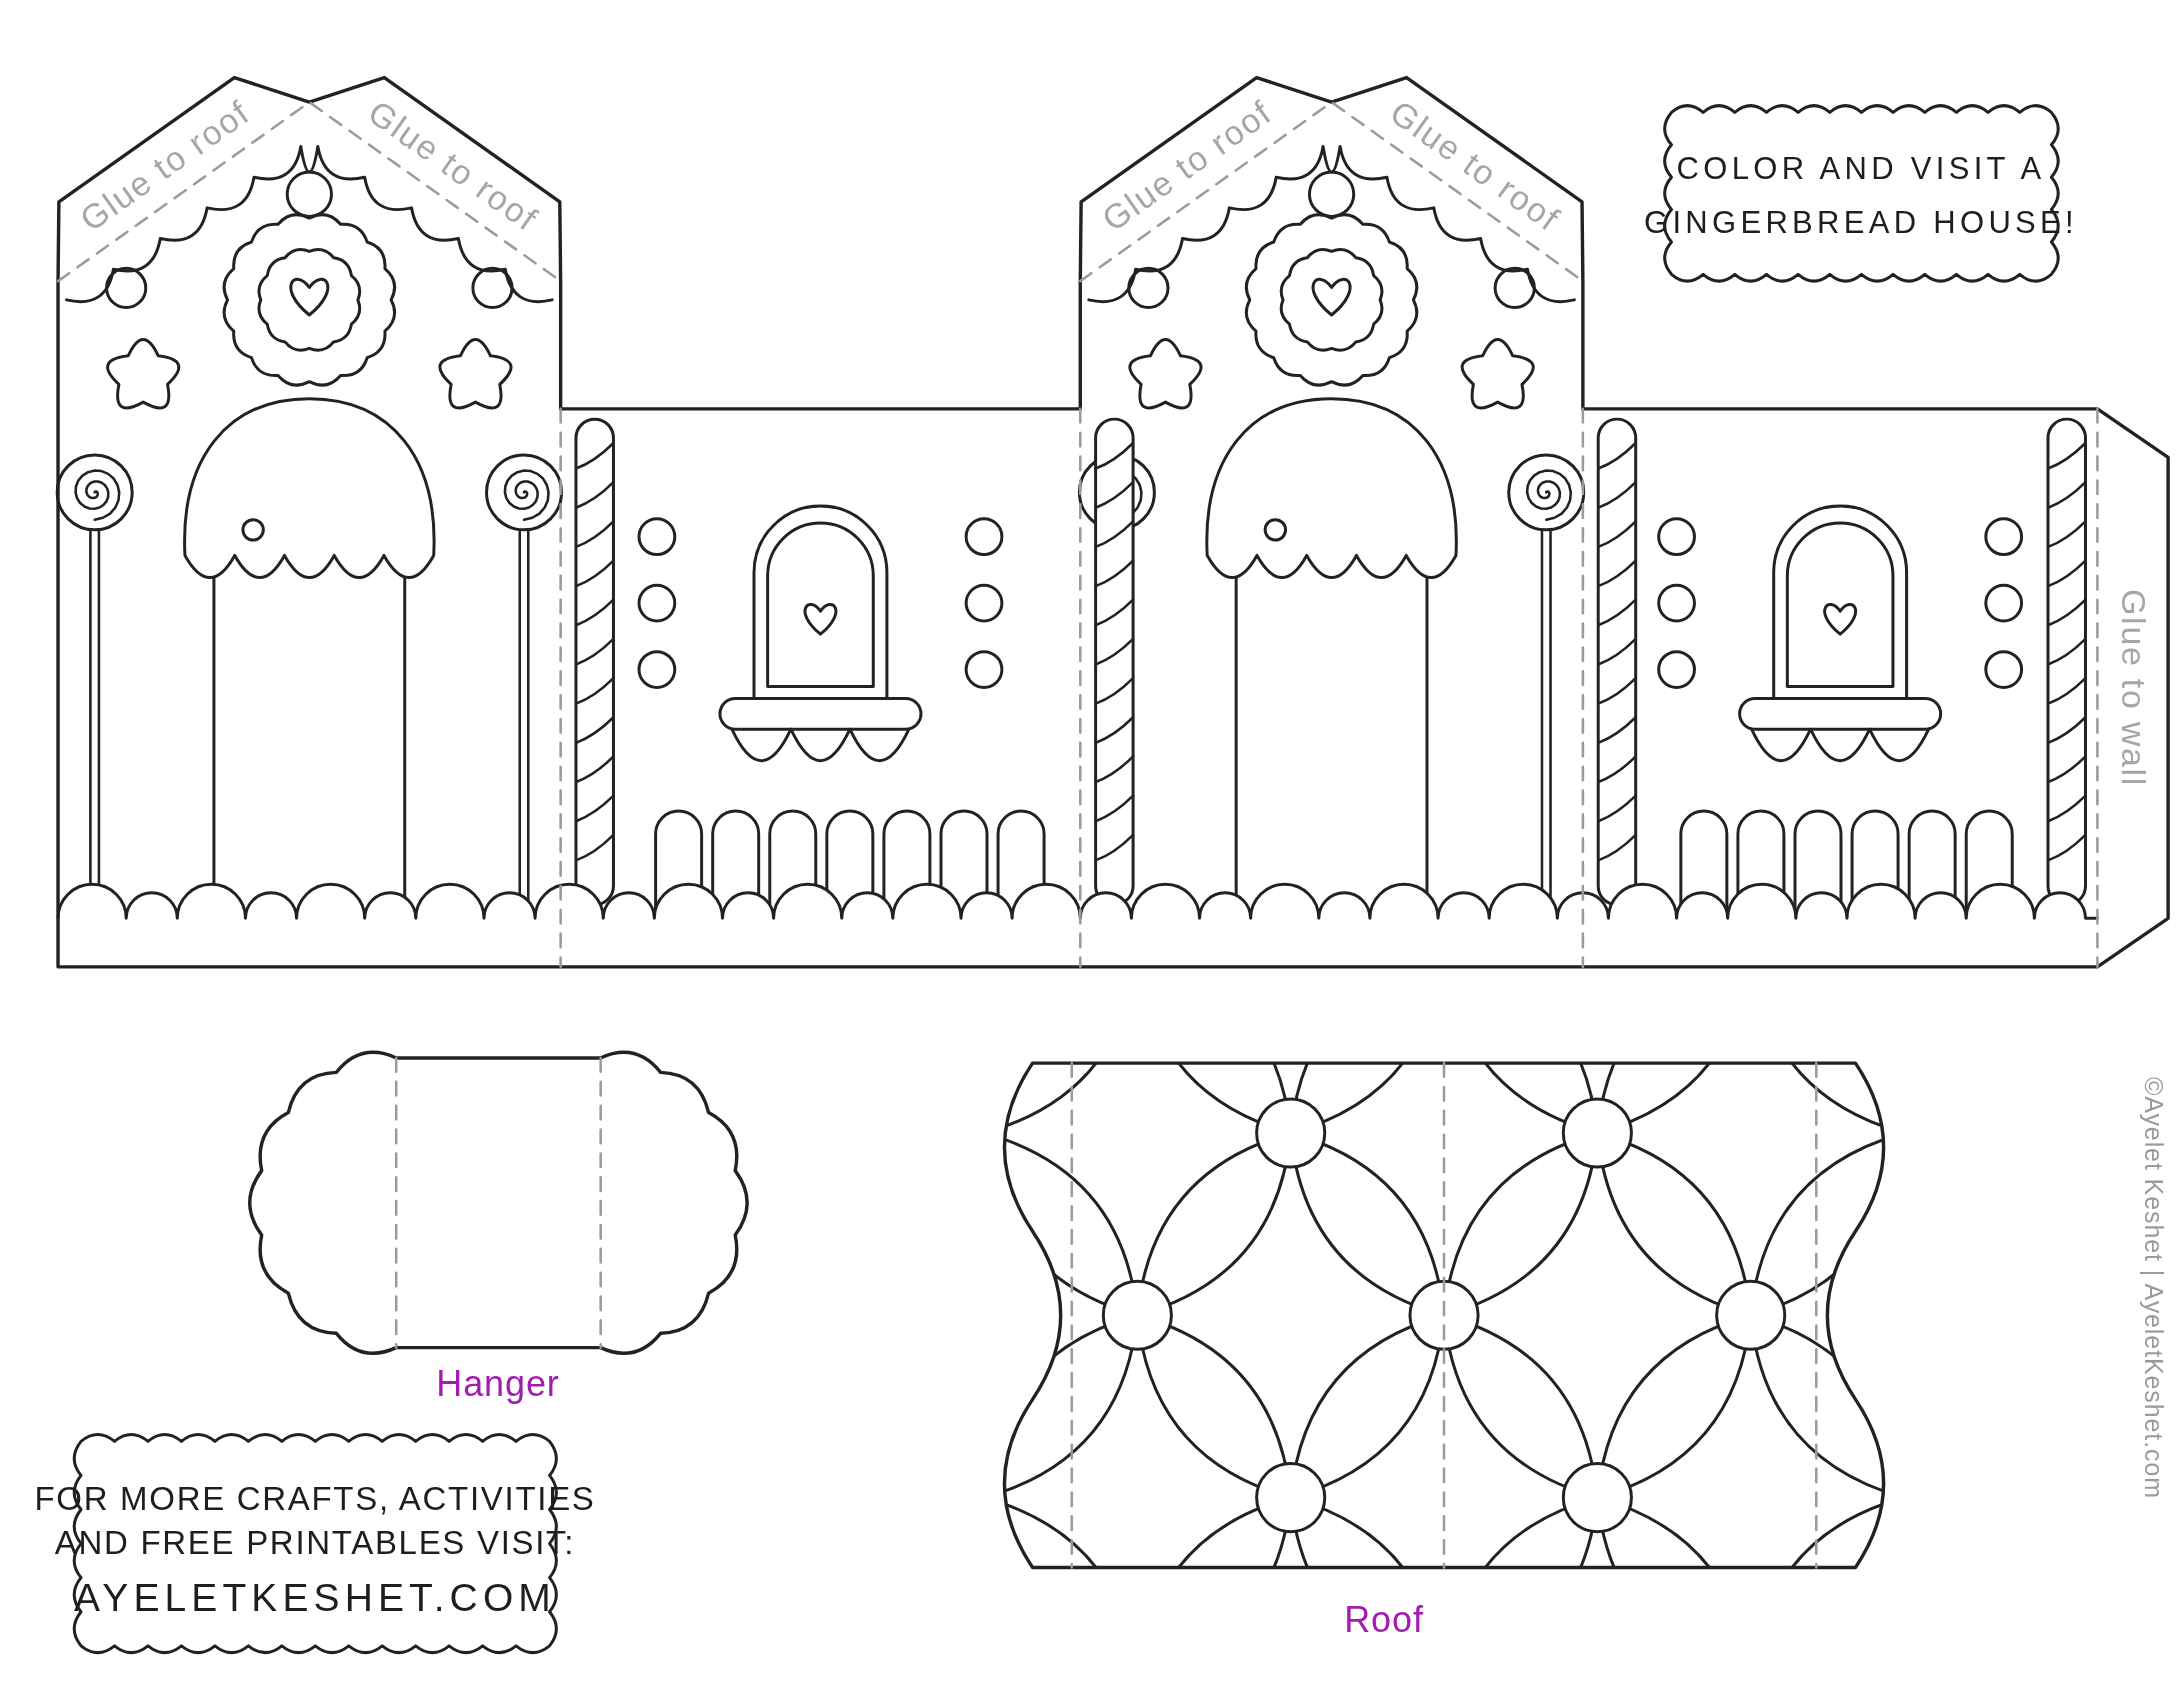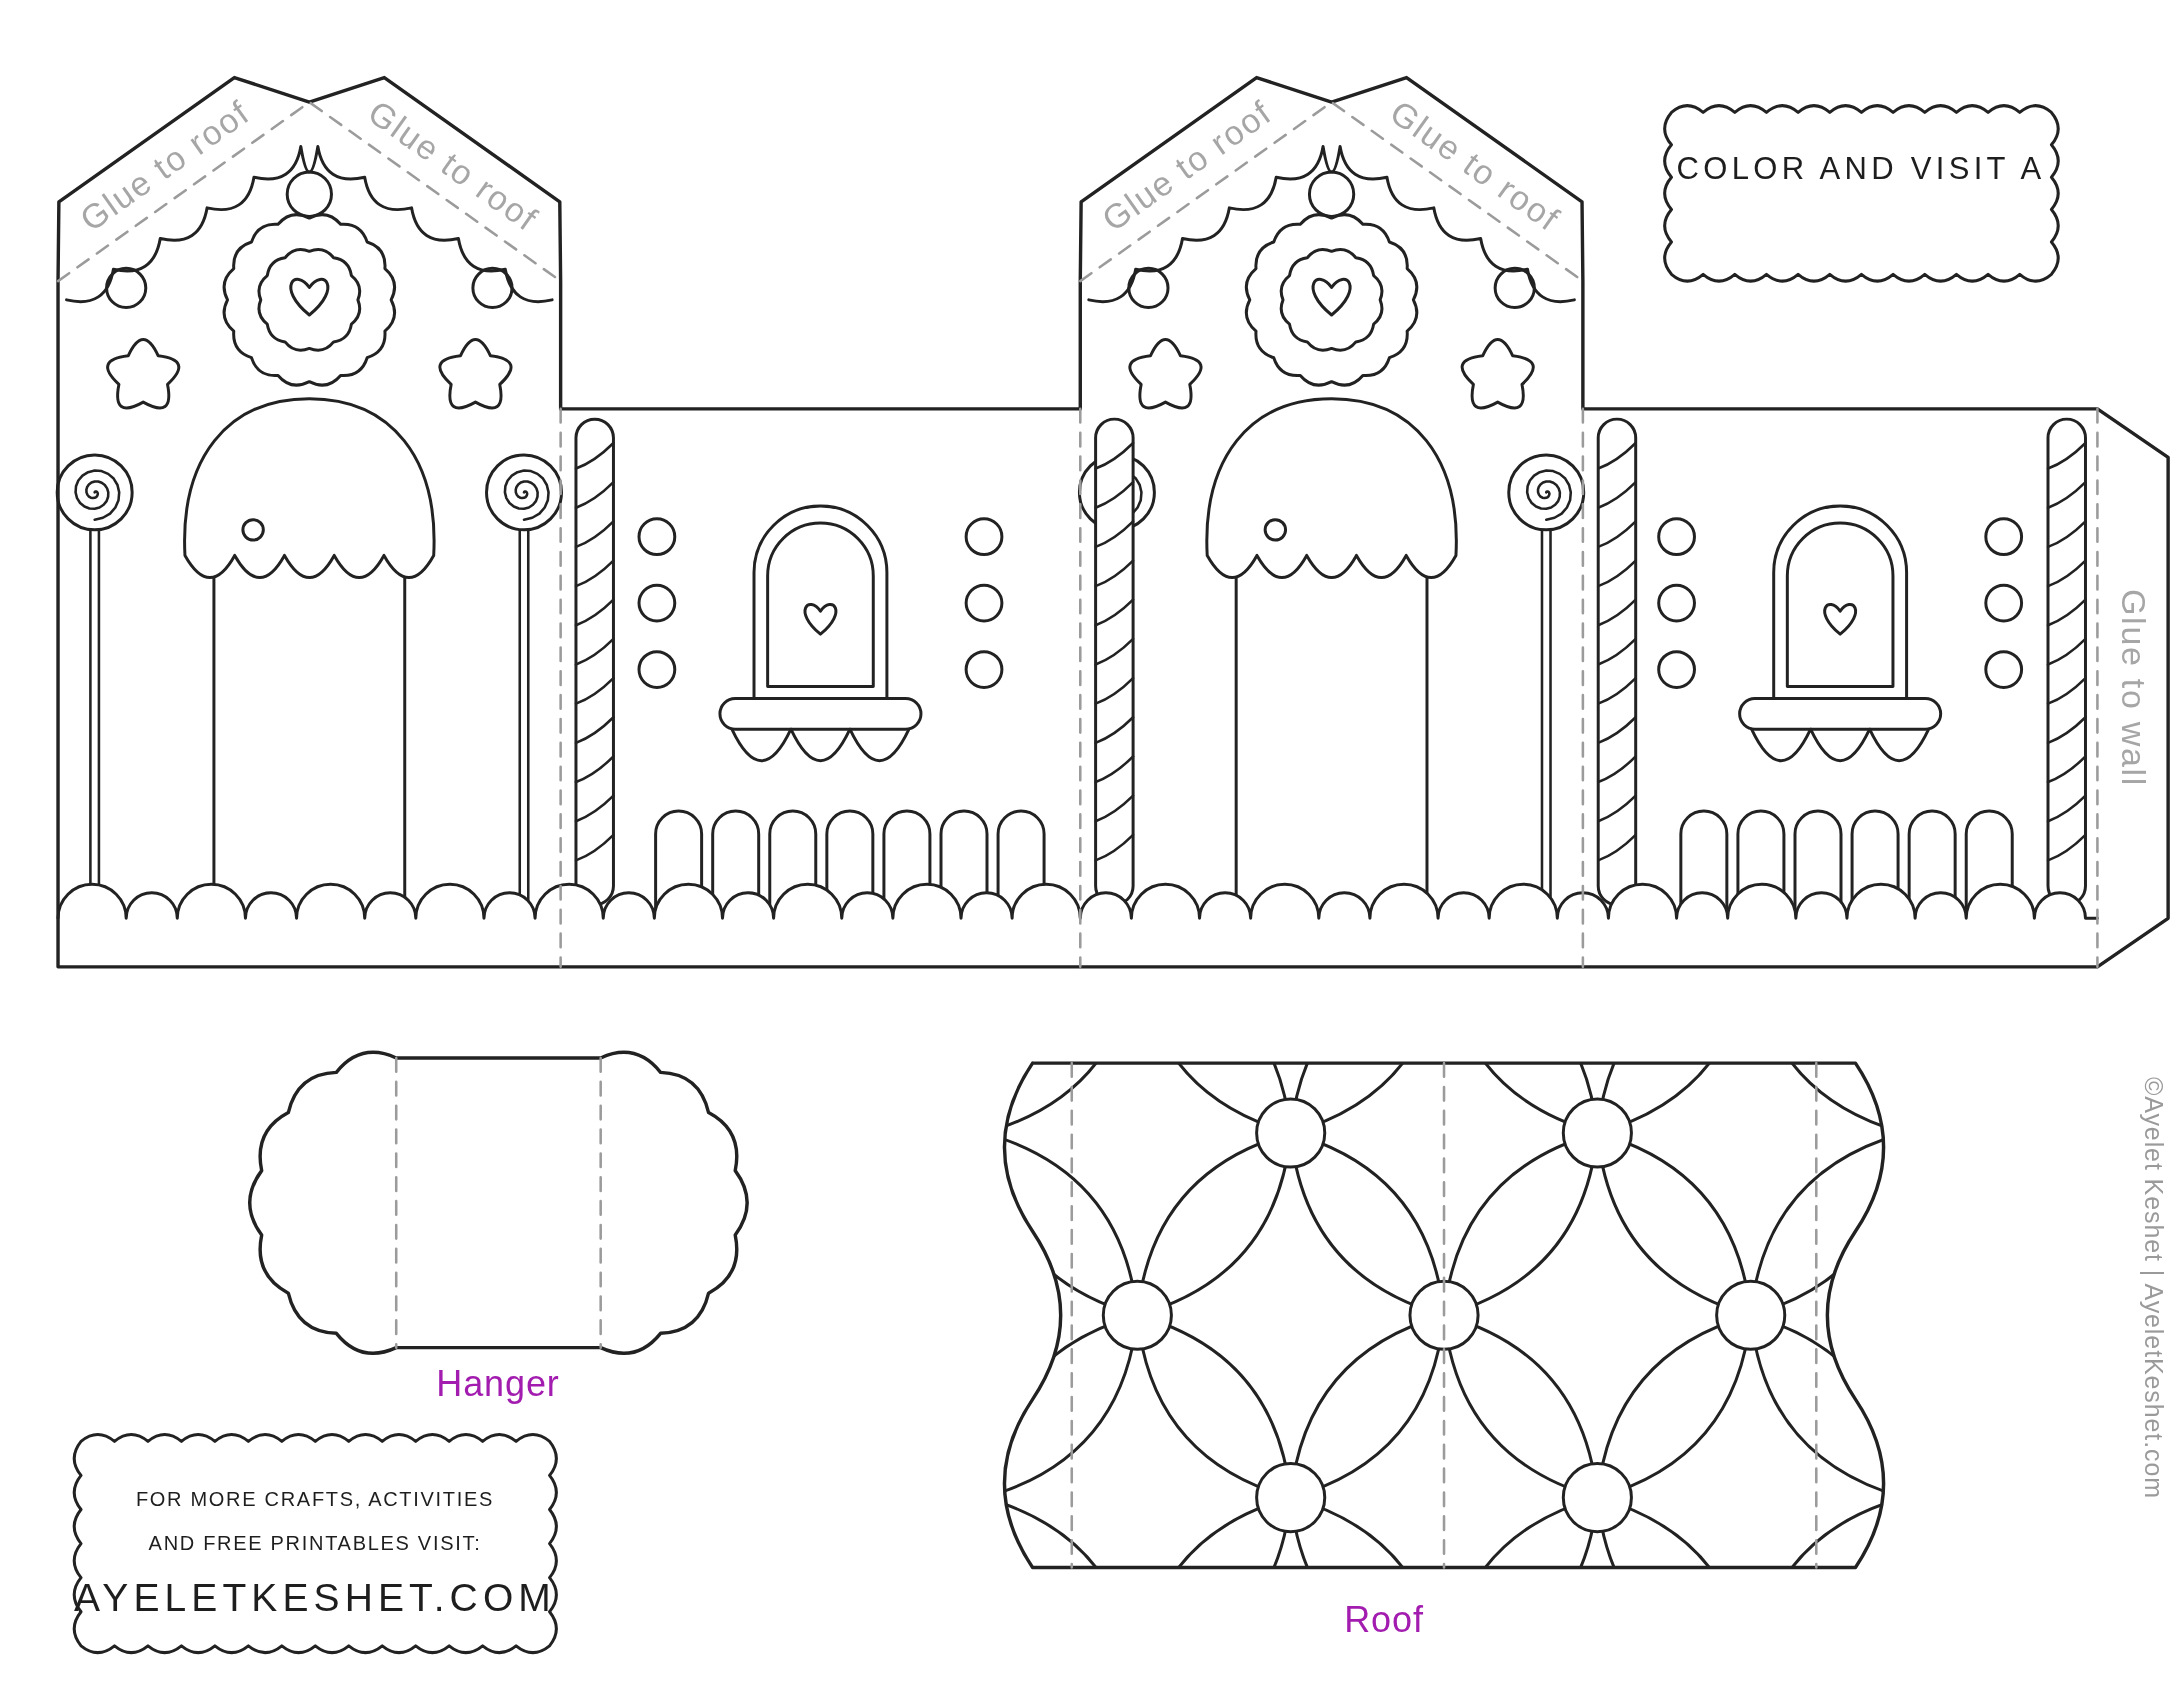--- a/index.html
+++ b/index.html
@@ -3,21 +3,21 @@
 <meta charset="utf-8">
 <style>
   *{margin:0;padding:0;box-sizing:border-box}
   html,body{background:#ffffff}
   body{width:2181px;height:1685px;overflow:hidden;font-family:"Liberation Sans",sans-serif}
   .sheet{position:relative;width:2181px;height:1685px;background:#fff}
   .art{position:absolute;left:0;top:0}
   .txt{position:absolute;white-space:nowrap;color:#1e1e1e}
   .glue{color:#a6a6a6;font-size:34px;letter-spacing:1.7px}
   .box-line{font-size:31px;letter-spacing:4.3px;color:#1e1e1e}
-  .promo-line{font-size:20px;letter-spacing:1.7px;color:#1e1e1e}
+  .promo-line{font-size:33px;letter-spacing:1.7px;color:#1e1e1e}
   .promo-url{font-size:39px;letter-spacing:5.1px;color:#1e1e1e}
   .piece-label{font-size:36px;color:#a21caf;letter-spacing:0.9px}
   .credit{font-size:25px;color:#9a9a9a;letter-spacing:0.9px}
 </style>
 </head>
 <body>
 
 <div class="sheet">
 
   <svg id="art" class="art" width="2181" height="1685" viewBox="0 0 2560 1978">
@@ -216,20 +216,21 @@
       </g>
     </svg>
 
   <div class="txt glue" style="left:165px;top:166px;transform:translate(-50%,-50%) rotate(-35.4deg)">Glue to roof</div>
   <div class="txt glue" style="left:453px;top:166px;transform:translate(-50%,-50%) rotate(35.4deg)">Glue to roof</div>
   <div class="txt glue" style="left:1187px;top:166px;transform:translate(-50%,-50%) rotate(-35.4deg)">Glue to roof</div>
   <div class="txt glue" style="left:1475px;top:166px;transform:translate(-50%,-50%) rotate(35.4deg)">Glue to roof</div>
   <div class="txt glue" style="left:2133px;top:688px;transform:translate(-50%,-50%) rotate(90deg)">Glue to wall</div>
 
   <div class="txt box-line" style="left:1861px;top:169px;transform:translate(-50%,-50%)">COLOR AND VISIT A</div>
+  <div class="txt box-line" style="left:1861px;top:223px;transform:translate(-50%,-50%)">GINGERBREAD HOUSE!</div>
 
   <div class="txt piece-label" style="left:498px;top:1384px;transform:translate(-50%,-50%)">Hanger</div>
   <div class="txt piece-label" style="left:1384px;top:1620px;transform:translate(-50%,-50%)">Roof</div>
 
   <div class="txt promo-line" style="left:315px;top:1499px;transform:translate(-50%,-50%)">FOR MORE CRAFTS, ACTIVITIES</div>
   <div class="txt promo-line" style="left:315px;top:1543px;transform:translate(-50%,-50%)">AND FREE PRINTABLES VISIT:</div>
   <div class="txt promo-url" style="left:315px;top:1598px;transform:translate(-50%,-50%)">AYELETKESHET.COM</div>
 
   <div class="txt credit" style="left:2153px;top:1288px;transform:translate(-50%,-50%) rotate(90deg)">©Ayelet Keshet | AyeletKeshet.com</div>
 </div>

